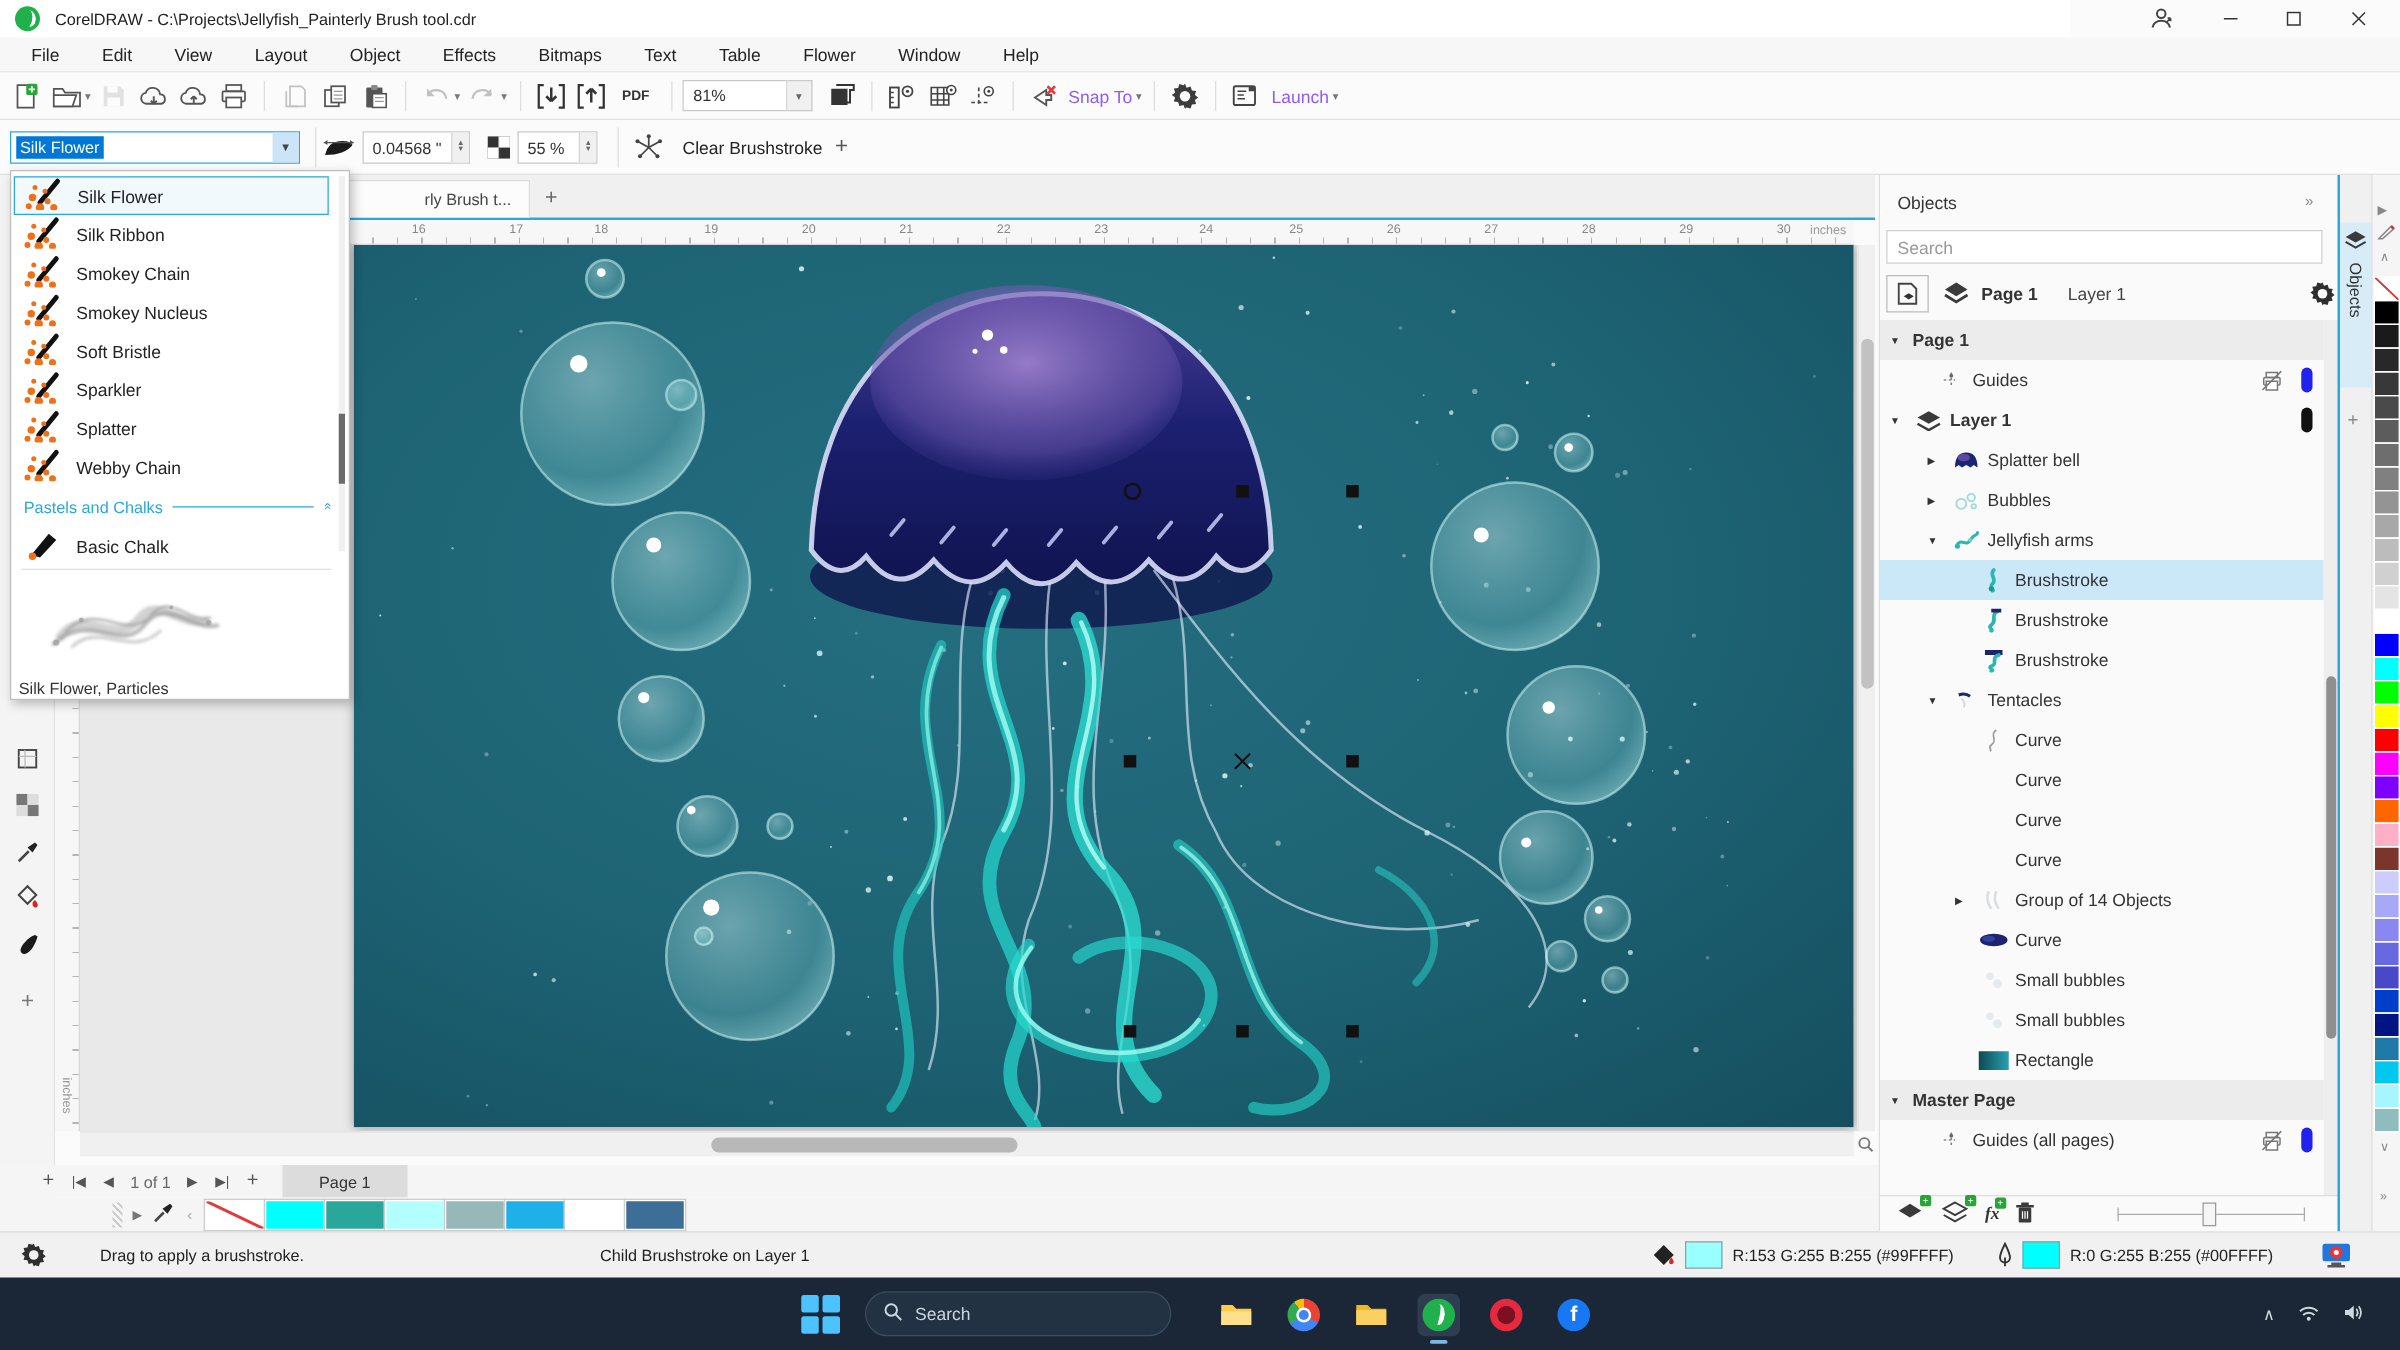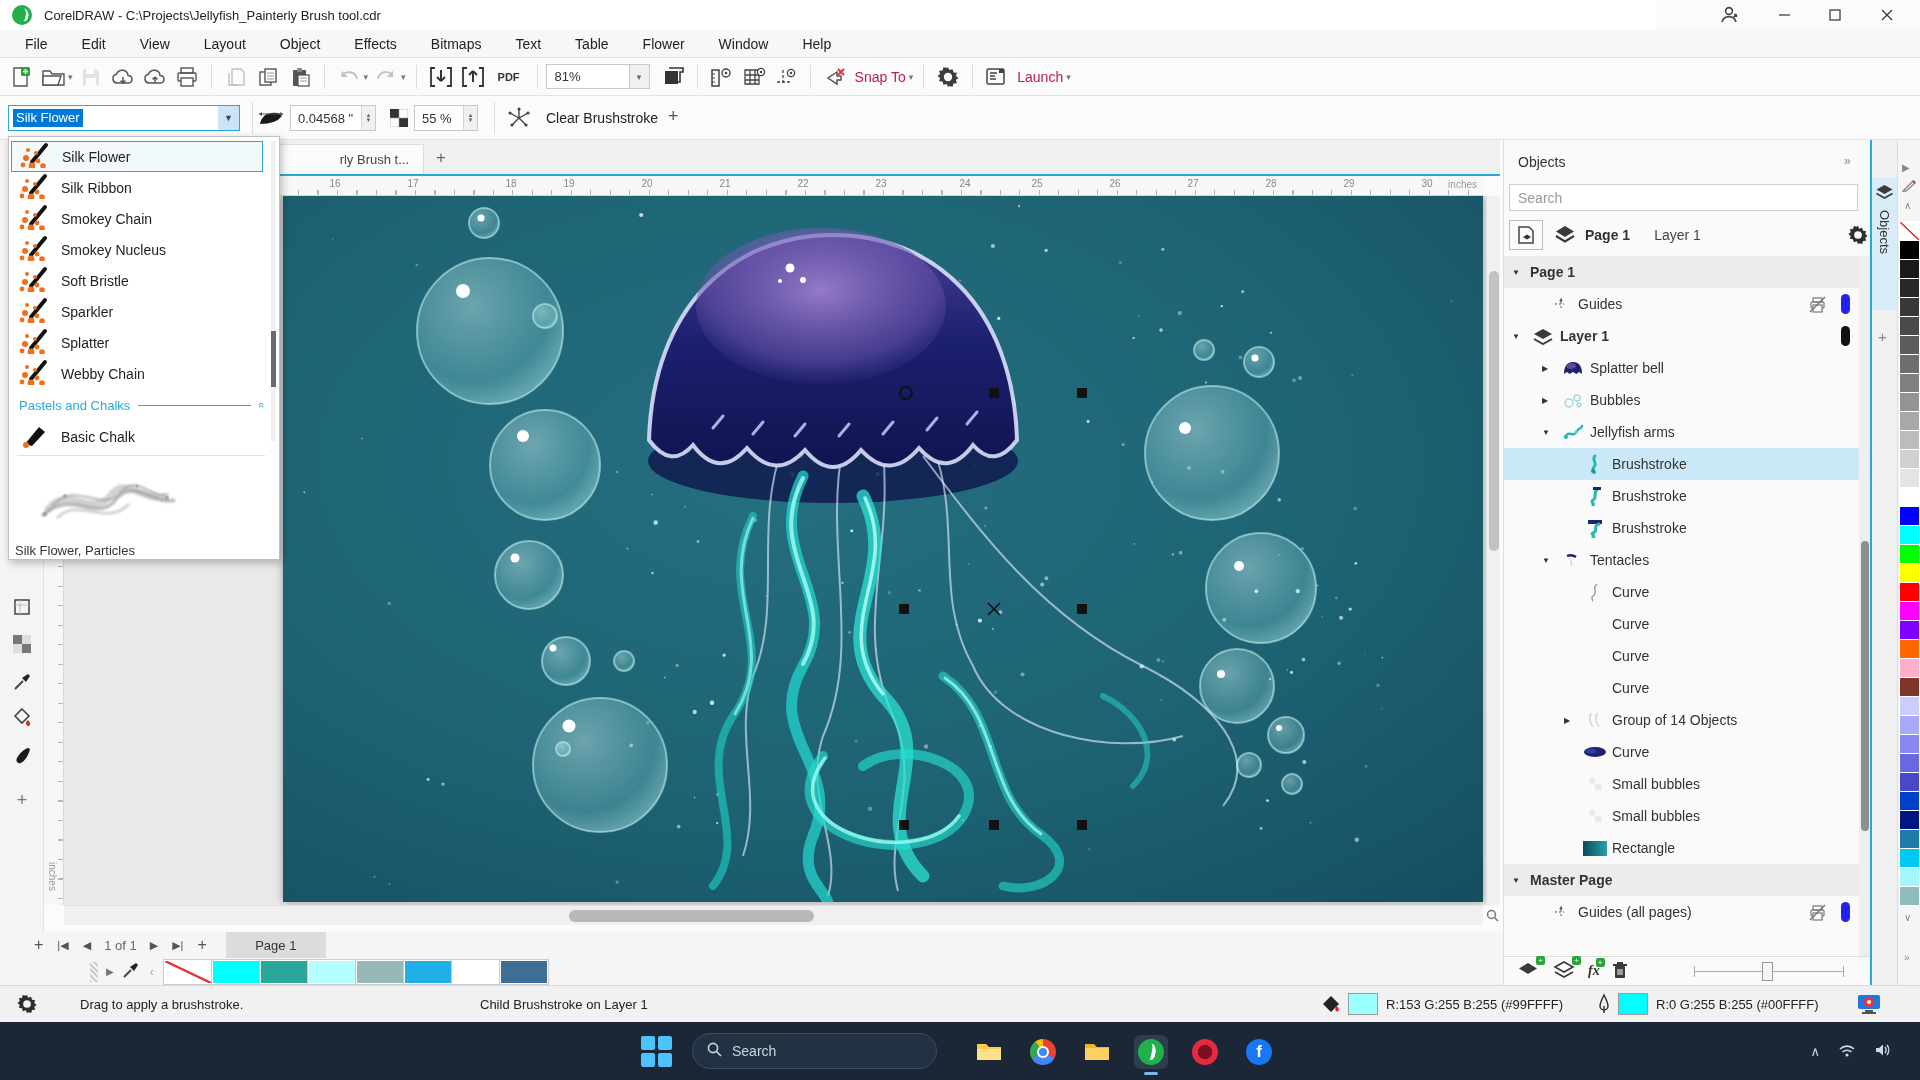--- a/index.html
+++ b/index.html
@@ -20,21 +20,21 @@
   .menu-item { padding:4px 17px; font-size:14px; color:#222; }
 
   
   #toolbar { position:absolute; left:0; top:58px; width:1920px; height:38px; background:#fbfbfb; border-bottom:1px solid #e3e3e3; display:flex; align-items:center; }
   .ticn { width:26px; height:26px; display:inline-flex; align-items:center; justify-content:center; margin:0 3px; }
   .ticn.dis { opacity:.38; }
   .tsep { width:1px; height:24px; background:#ddd; margin:0 8px; }
   .ddarrow { font-size:9px; color:#777; margin:0 2px 0 -1px; }
   .zoombox { width:84px; height:25px; border:1px solid #c9c9c9; background:#fff; display:flex; align-items:center; padding-left:8px; font-size:13px; }
   .zoomdd { width:20px; height:25px; background:#f0f0f0; border:1px solid #c9c9c9; border-left:none; display:flex; align-items:center; justify-content:center; font-size:9px; color:#666; }
-  .tlabel { font-size:14px; color:#be185d; margin:0 4px; }
+  .tlabel { font-size:14px; color:#8b5cf6; margin:0 4px; }
 
   
   #propbar { position:absolute; left:0; top:96px; width:1920px; height:44px; background:#fbfbfb; border-bottom:1px solid #e0e0e0; }
   #brushcombo { position:absolute; left:8px; top:9px; width:232px; height:26px; border:1px solid #29a8dc; background:#fff; display:flex; }
   #brushcombo .val { margin:3px 0 0 4px; padding:1px 3px; background:#0078d7; color:#fff; font-size:13px; height:18px; }
   #brushcombo .cbtn { position:absolute; right:0; top:0; width:21px; height:24px; background:#cce4f7; display:flex; align-items:center; justify-content:center; font-size:9px; color:#444; }
   .spin { position:absolute; top:9px; height:26px; border:1px solid #c9c9c9; background:#fff; display:flex; align-items:center; }
   .spin .v { padding-left:7px; font-size:13px; flex:1; }
   .spin .steps { width:14px; height:24px; background:#f0f0f0; border-left:1px solid #d5d5d5; display:flex; flex-direction:column; align-items:center; justify-content:center; font-size:6px; color:#666; line-height:5px; }
   .psep { position:absolute; top:6px; width:1px; height:32px; background:#ddd; }
@@ -431,21 +431,21 @@
       </div>
     <span id="newtab">+</span>
   </div>
 
   <div id="origin"></div>
   <div id="hruler">
     <div class="rtickrow"></div>
     <span id="runit">inches</span>
   <span class="rnum" style="left: 271px;">16</span>
       <span class="rnum" style="left: 349px;">17</span>
-      <span class="rnum" style="left: 447px;">18</span>
+      <span class="rnum" style="left: 417px;">18</span>
       <span class="rnum" style="left: 505px;">19</span>
       <span class="rnum" style="left: 583px;">20</span>
       <span class="rnum" style="left: 661px;">21</span>
       <span class="rnum" style="left: 739px;">22</span>
       <span class="rnum" style="left: 817px;">23</span>
       <span class="rnum" style="left: 901px;">24</span>
       <span class="rnum" style="left: 973px;">25</span>
       <span class="rnum" style="left: 1051px;">26</span>
       <span class="rnum" style="left: 1129px;">27</span>
       <span class="rnum" style="left: 1207px;">28</span>

